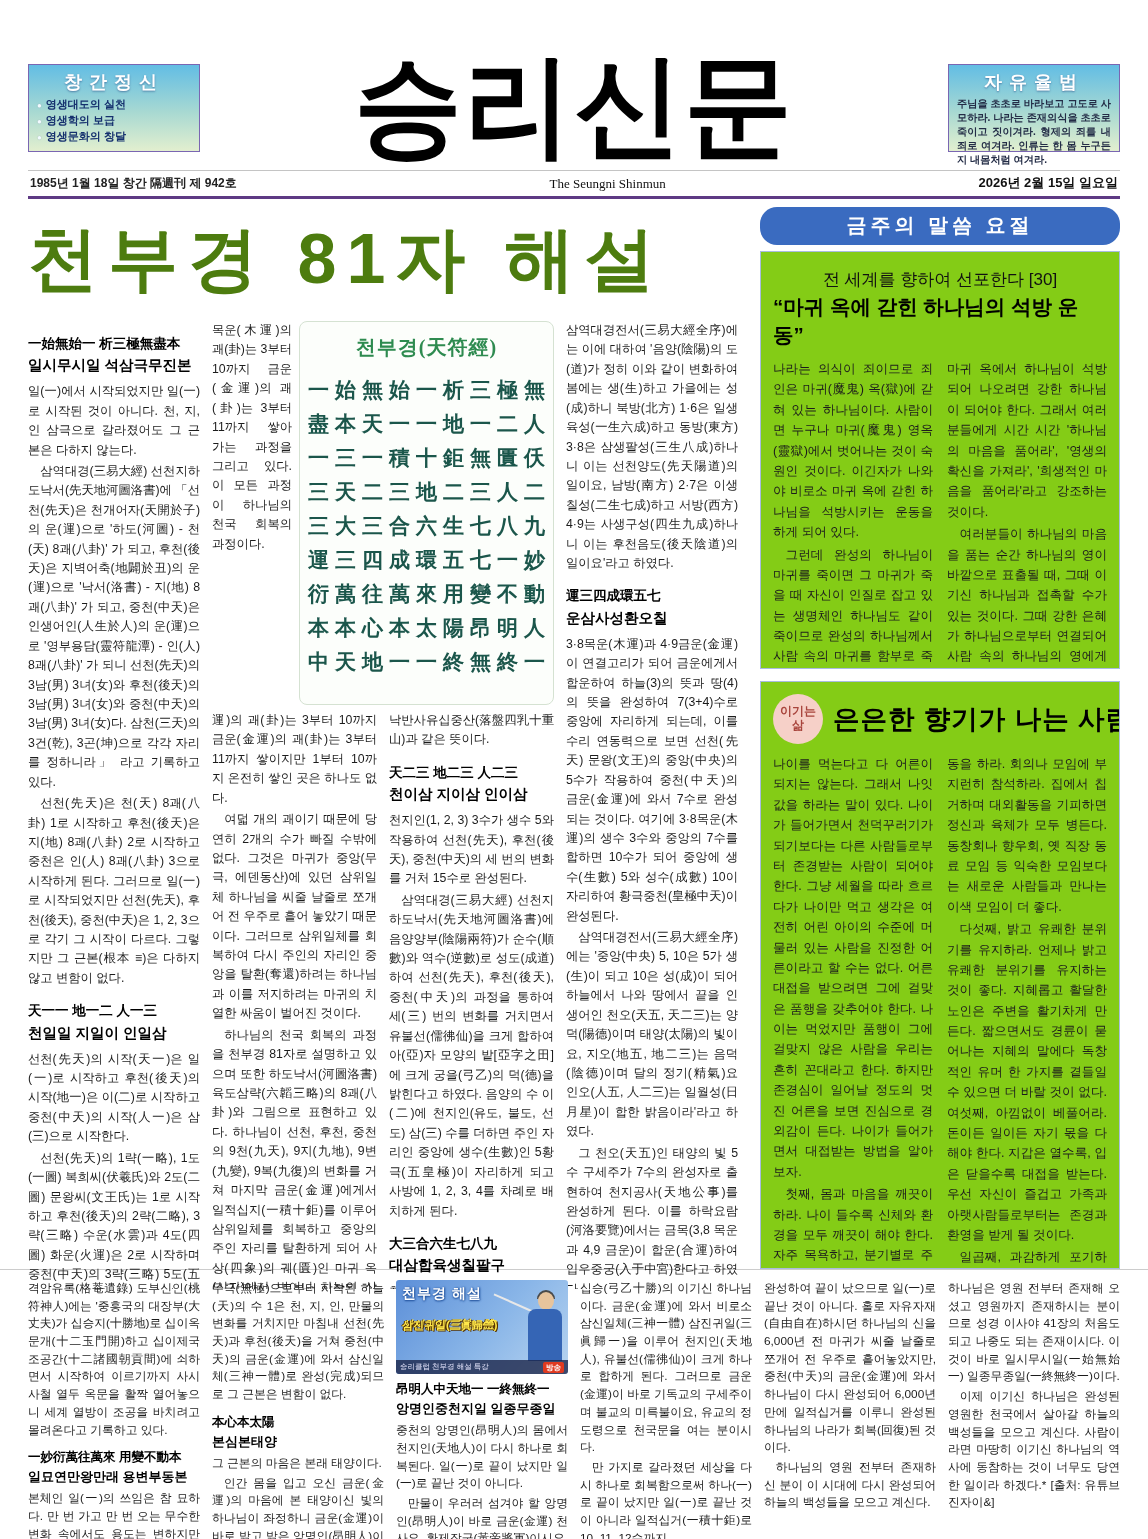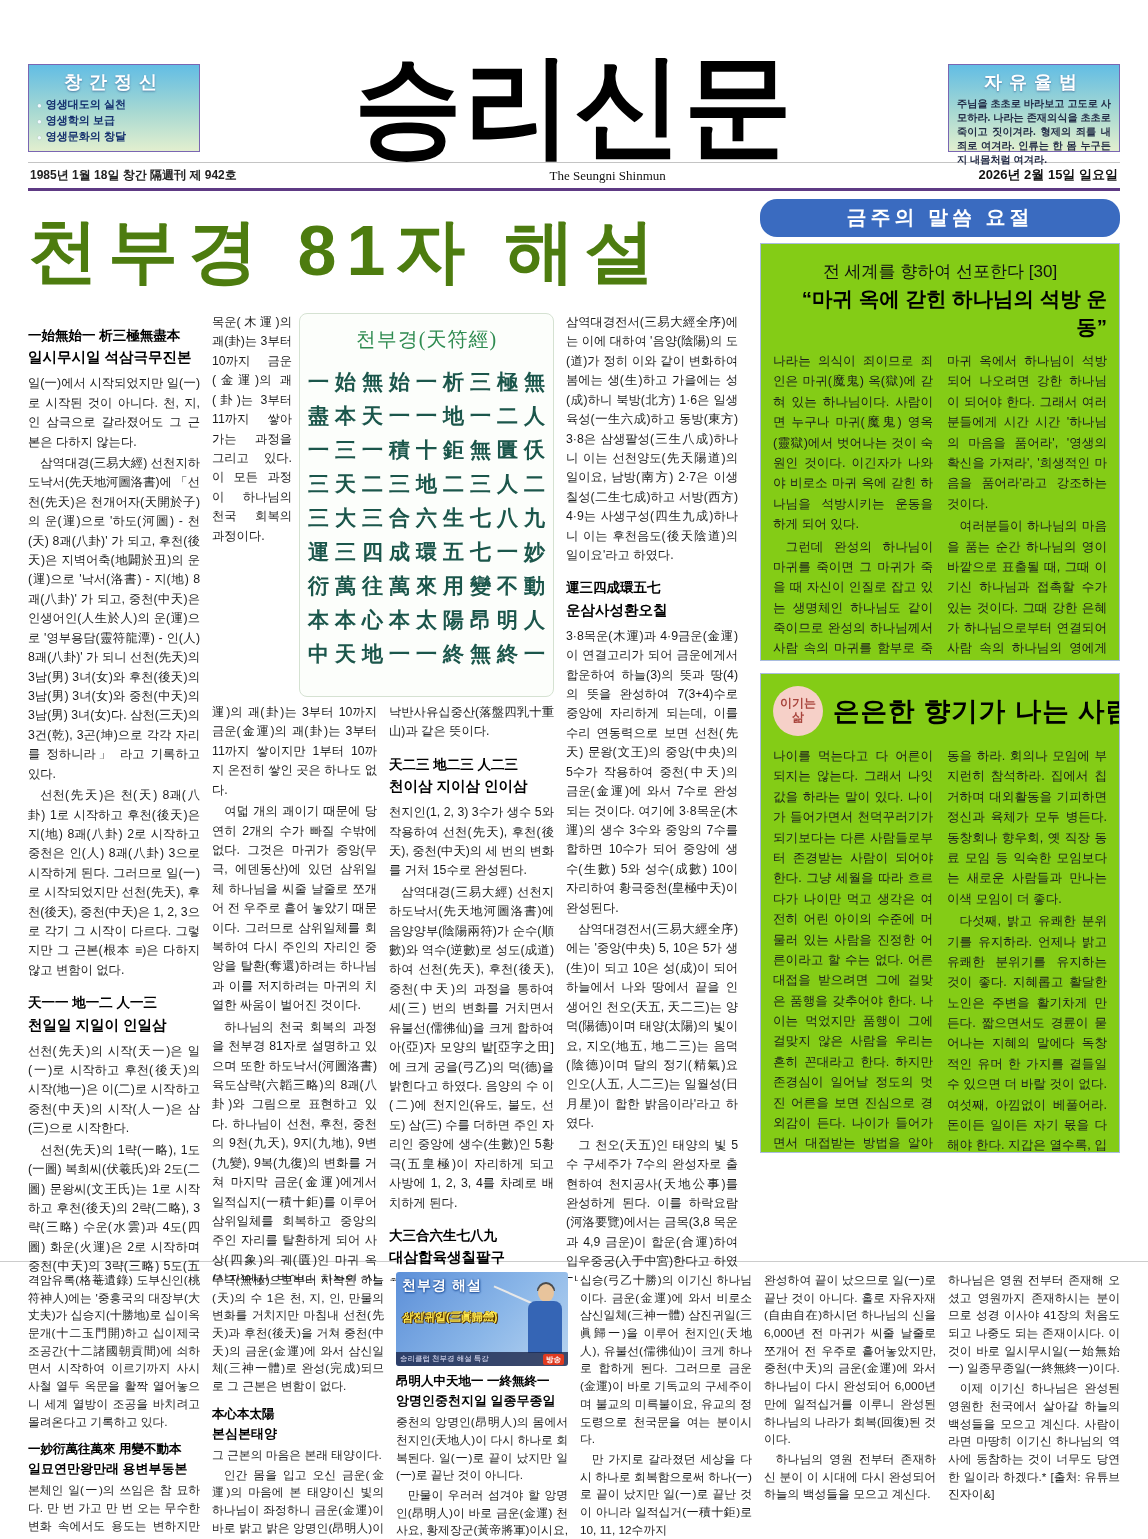--- a/index.html
+++ b/index.html
@@ -14,21 +14,21 @@
       padding:5px 8px 4px; }
   .mast-box-title { text-align:center; color:#ffffff; font-weight:bold; font-size:18px; letter-spacing:7px;
       text-shadow:0 1px 2px rgba(30,60,120,.55); margin-bottom:3px; white-space:nowrap; }
   .founding-item { font-size:11px; color:#15306e; font-weight:bold; line-height:1.45; white-space:nowrap; }
   .founding-item::before { content:"●"; color:#f2fbff; font-size:8px; margin-right:4px; text-shadow:0 0 1px #8899aa; }
   .law-body { font-size:10.2px; line-height:1.38; color:#232c46; text-align:justify; font-weight:bold; }
   .mast-center { flex:1; text-align:center; }
   .mast-title { font-size:108px; line-height:1.0; font-weight:900; letter-spacing:2px; color:#000;
       font-family:"Liberation Sans", sans-serif; transform:scaleY(1.04); }
   .eng-row { display:flex; justify-content:space-between; align-items:flex-end; border-top:1px solid #c4c4c4;
-      margin-top:2px; padding:3px 2px 4px; }
+      margin-top:10px; padding:3px 2px 4px; }
   .issue-info { font-size:12px; font-weight:bold; color:#222; }
   .eng-title { font-size:13px; font-family:"Liberation Serif", serif; color:#111; }
   .edition-date { font-size:13px; font-weight:bold; color:#111; }
   .purple-rule { height:3px; background:#5e3a84; }
 
   
   .top-zone { display:flex; gap:10px; margin-top:8px; height:1052px; }
   .left-zone { width:722px; }
   .right-zone { width:360px; }
 
@@ -46,33 +46,33 @@
 
   .p { text-indent:1em; margin-bottom:2px; }
   .p.first { text-indent:0; }
   .subhead { margin:12px 0 5px; }
   .subhead .hanja { font-size:13.5px; font-weight:bold; color:#000; }
   .subhead .kor { font-size:14.5px; font-weight:bold; color:#000; }
 
   
   .scripture { width:255px; height:384px; border:1px solid #d5e2d2; border-radius:8px; background:#fcfefb;
       padding:10px 8px; text-align:center; overflow:hidden; }
-  .scripture-title { color:#2e8b50; font-size:20px; font-weight:normal; margin:2px 0 12px; letter-spacing:1px;
+  .scripture-title { color:#2e8b50; font-size:20px; font-weight:bold; margin:2px 0 12px; letter-spacing:1px;
       font-family:"Liberation Serif", serif; }
   .scripture-row { font-family:"Liberation Serif", serif; font-weight:bold; color:#1b564b; font-size:21px;
       letter-spacing:6px; line-height:1.62; white-space:nowrap; }
 
   
   .weekly-header { background:#3a6bc0; color:#fff; text-align:center; font-size:20px; font-weight:bold;
       letter-spacing:4px; padding:5px 0 6px;border-radius:17px; }
   .panel { border:1px solid #a9bcdf; background:#84cc16; margin-top:6px; padding:10px 12px; overflow:hidden; }
   .panel-1 { height:418px; }
-  .panel-2 { height:480px; margin-top:12px; }
+  .panel-2 { height:588px; margin-top:12px; }
   .verse-title { text-align:center; font-size:17px; color:#111; margin:6px 0 2px; }
-  .verse-subtitle { text-align:right; font-size:20.5px; font-weight:bold; color:#000; margin-bottom:10px; }
+  .verse-subtitle { text-align:left; font-size:20.5px; font-weight:bold; color:#000; margin-bottom:10px; }
   .twocol { display:flex; gap:14px; }
   .twocol .tc { flex:1; font-size:12.6px; line-height:1.62; text-align:justify; overflow:hidden; }
 
   .living-head { display:flex; align-items:center; gap:10px; margin:2px 0 10px; }
   .badge-circle { width:50px; height:50px; border-radius:50%; background:#f6d0c8; color:#a8443c;
       display:flex; flex-direction:column; align-items:center; justify-content:center;
       font-size:12px; font-weight:bold; line-height:1.15; flex:0 0 auto; }
   .living-title { font-size:26.5px; font-weight:900; color:#000; letter-spacing:1px; white-space:nowrap; }
 
   

